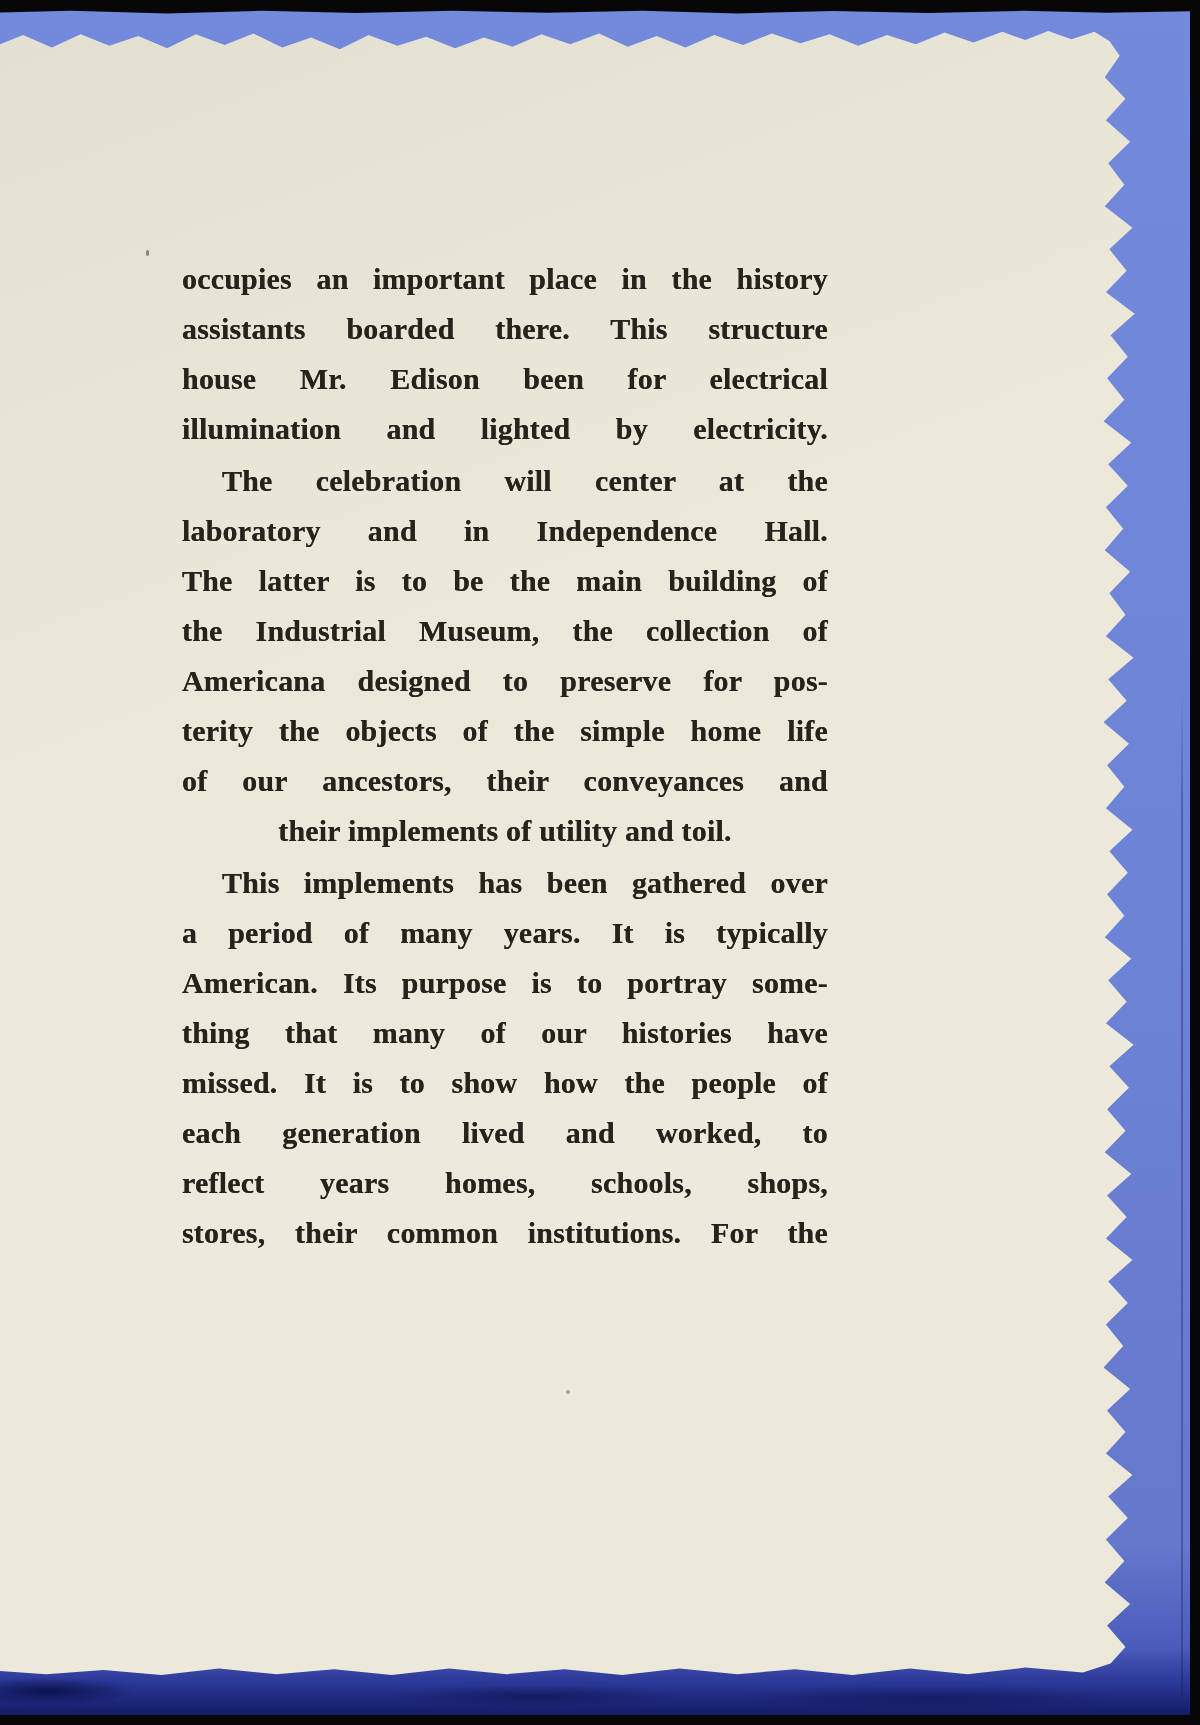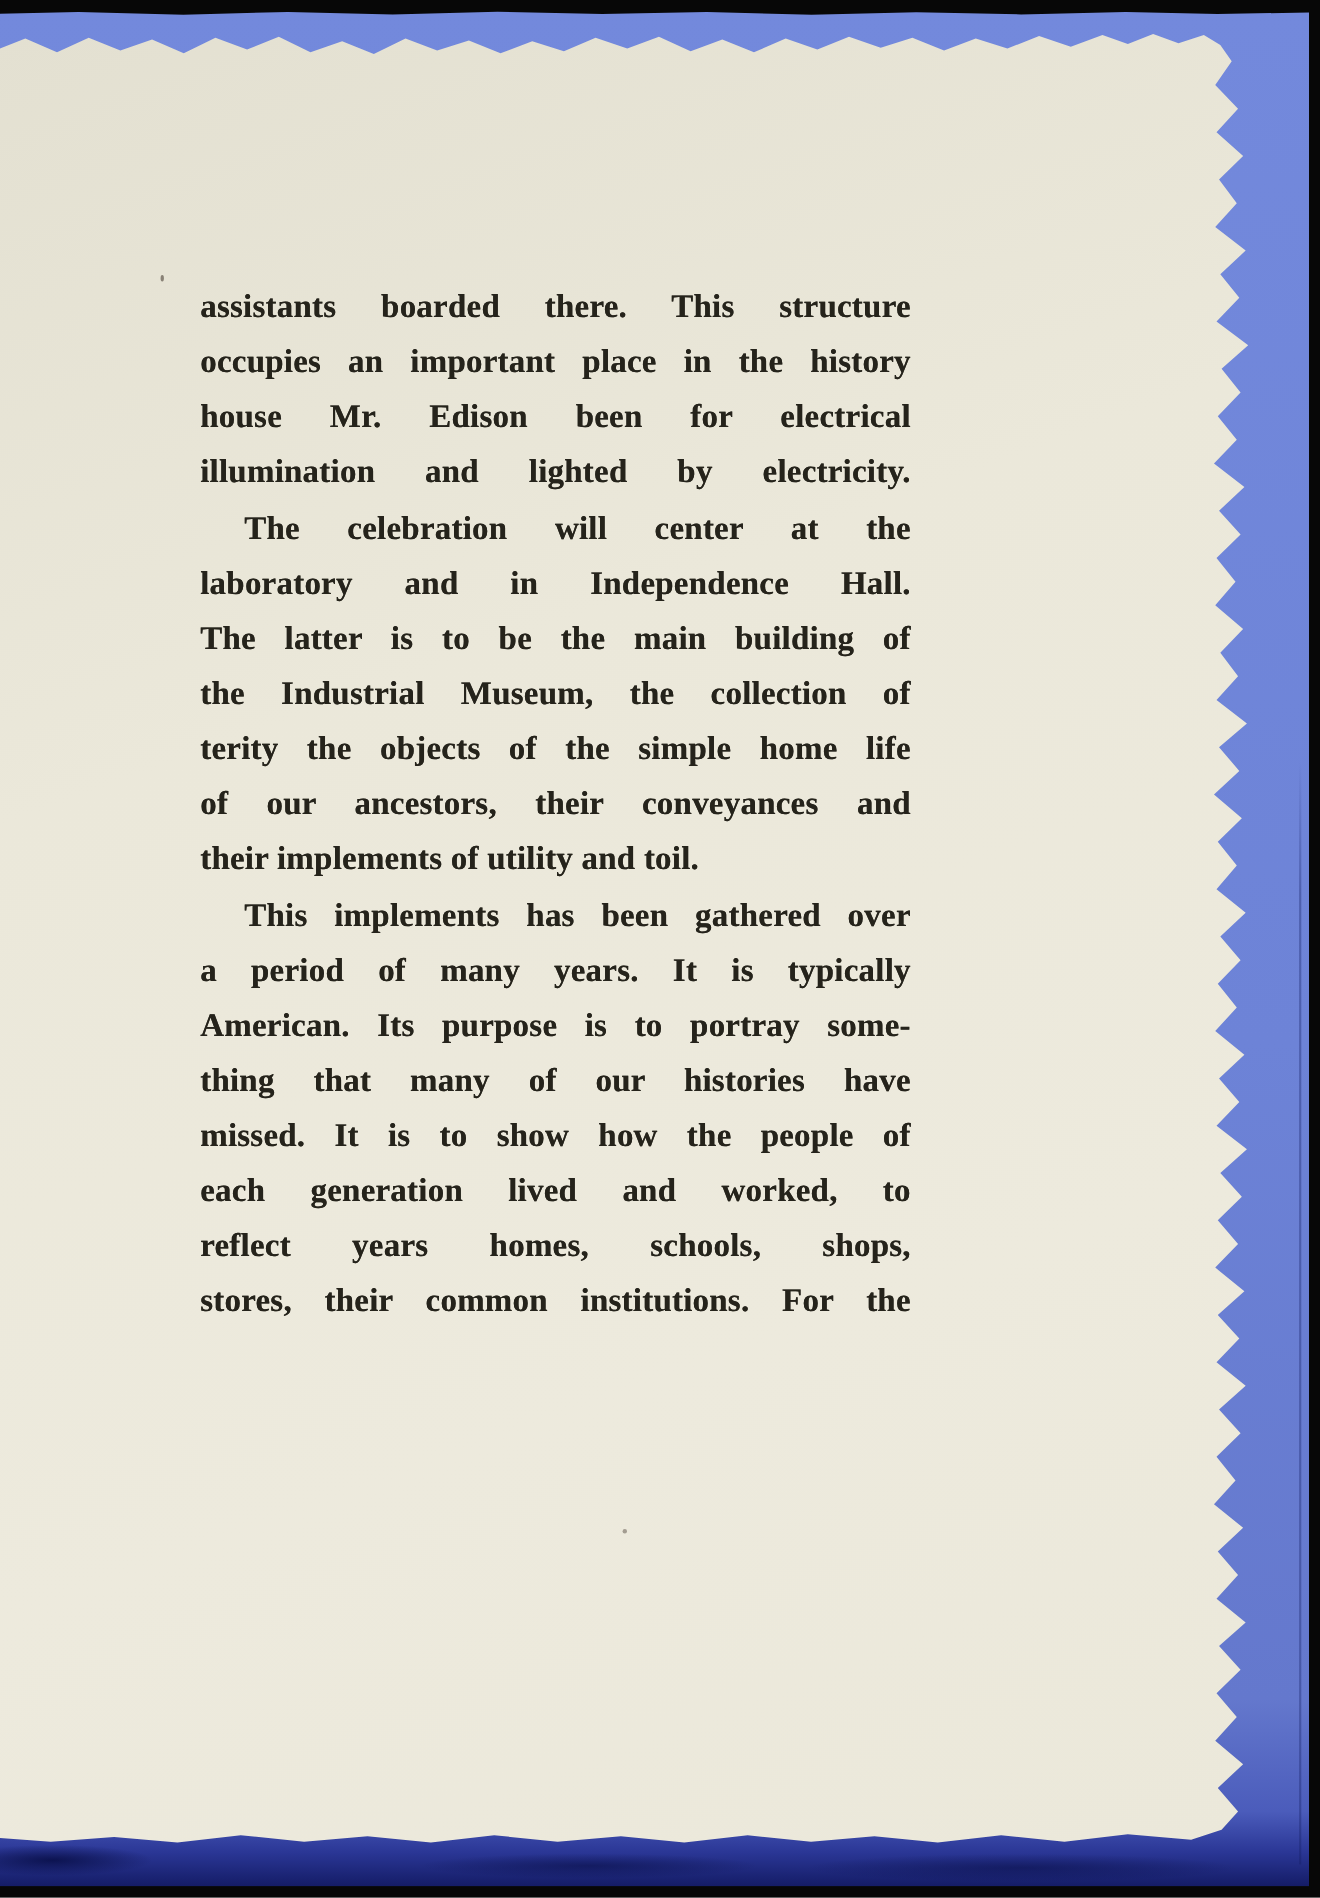--- a/index.html
+++ b/index.html
@@ -63,21 +63,21 @@
     left:182px;top:228px;
     width:646px;
     color:var(--ink);
   }
   .line{
     font-size:30px;
     line-height:50px;
     font-weight:700;
     letter-spacing:0.2px;
     text-shadow:0 0 0.5px rgba(37,35,27,0.8);
-    text-align:left;
+    text-align:center;
     white-space:nowrap;
   }
   .line.just{
     white-space:normal;
     text-align:justify;
     text-align-last:justify;
   }
   .paragraph + .paragraph{margin-top:2px;}
   .paragraph.indent .line:first-child{text-indent:40px;}
   .speck{
@@ -93,30 +93,31 @@
 
 <div class="viewport">
   <div class="mat">
     <div class="mat-fold"></div>
   </div>
   <div class="page">
     <div class="speck speck-a"></div>
     <div class="speck speck-b"></div>
     <div class="text-block">
         <div class="paragraph">
+          <div class="line just">occupies an important place in the history</div>
           <div class="line just">assistants boarded there.  This structure</div>
-          <div class="line just">occupies an important place in the history</div>
           <div class="line just">house Mr. Edison been for electrical</div>
           <div class="line just">illumination and lighted by electricity.</div>
         </div>
         <div class="paragraph indent">
           <div class="line just">The celebration will center at the</div>
           <div class="line just">laboratory and in Independence Hall.</div>
           <div class="line just">The latter is to be the main building of</div>
           <div class="line just">the Industrial Museum, the collection of</div>
+          <div class="line just">Americana designed to preserve for pos-</div>
           <div class="line just">terity the objects of the simple home life</div>
           <div class="line just">of our ancestors, their conveyances and</div>
           <div class="line">their implements of utility and toil.</div>
         </div>
         <div class="paragraph indent">
           <div class="line just">This implements has been gathered over</div>
           <div class="line just">a period of many years.  It is typically</div>
           <div class="line just">American.  Its purpose is to portray some-</div>
           <div class="line just">thing that many of our histories have</div>
           <div class="line just">missed.  It is to show how the people of</div>

